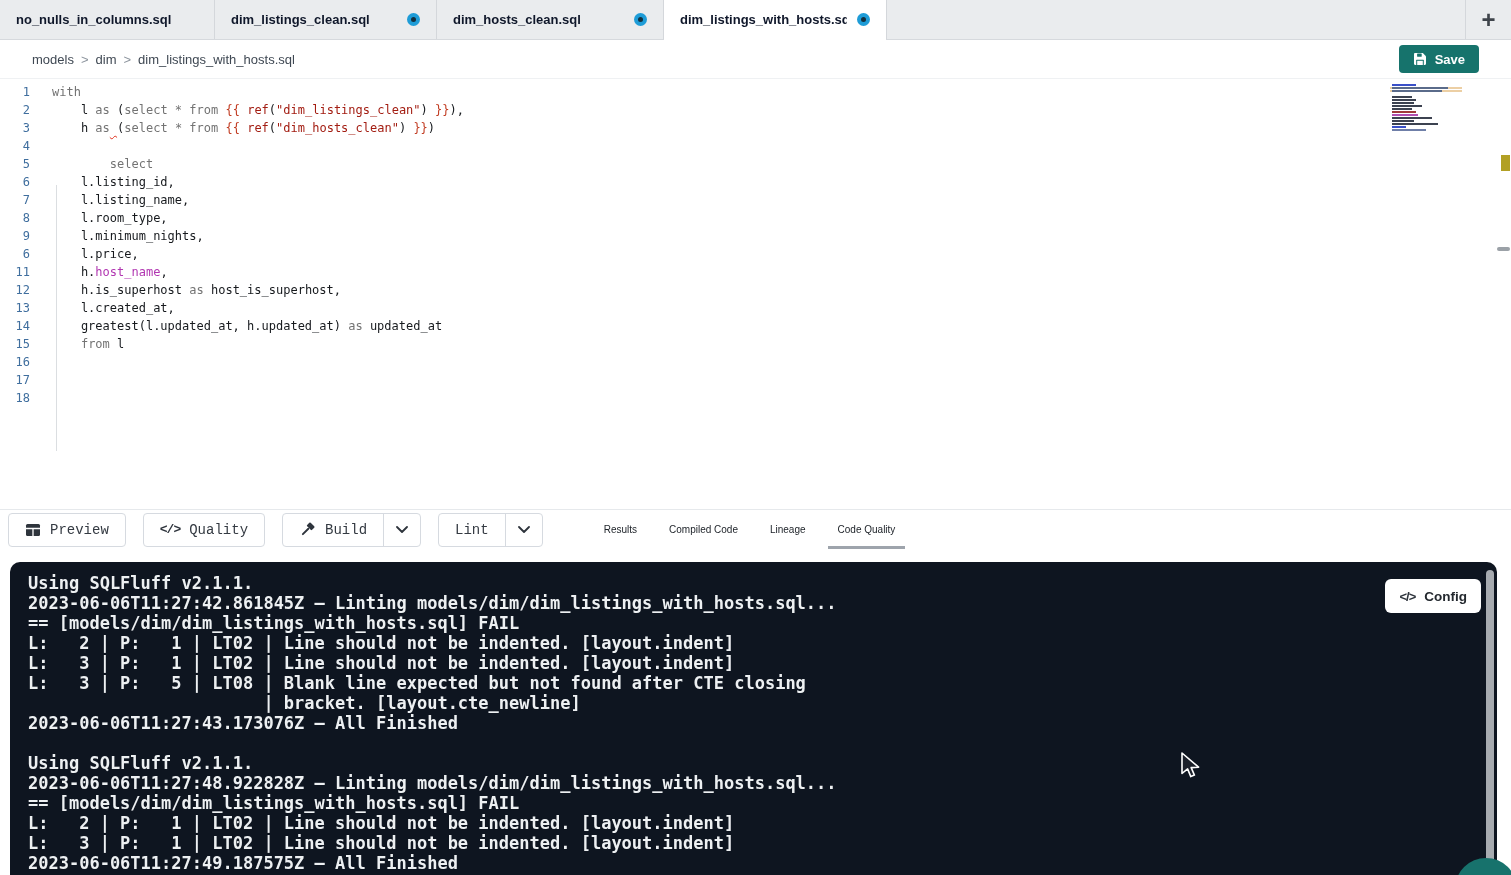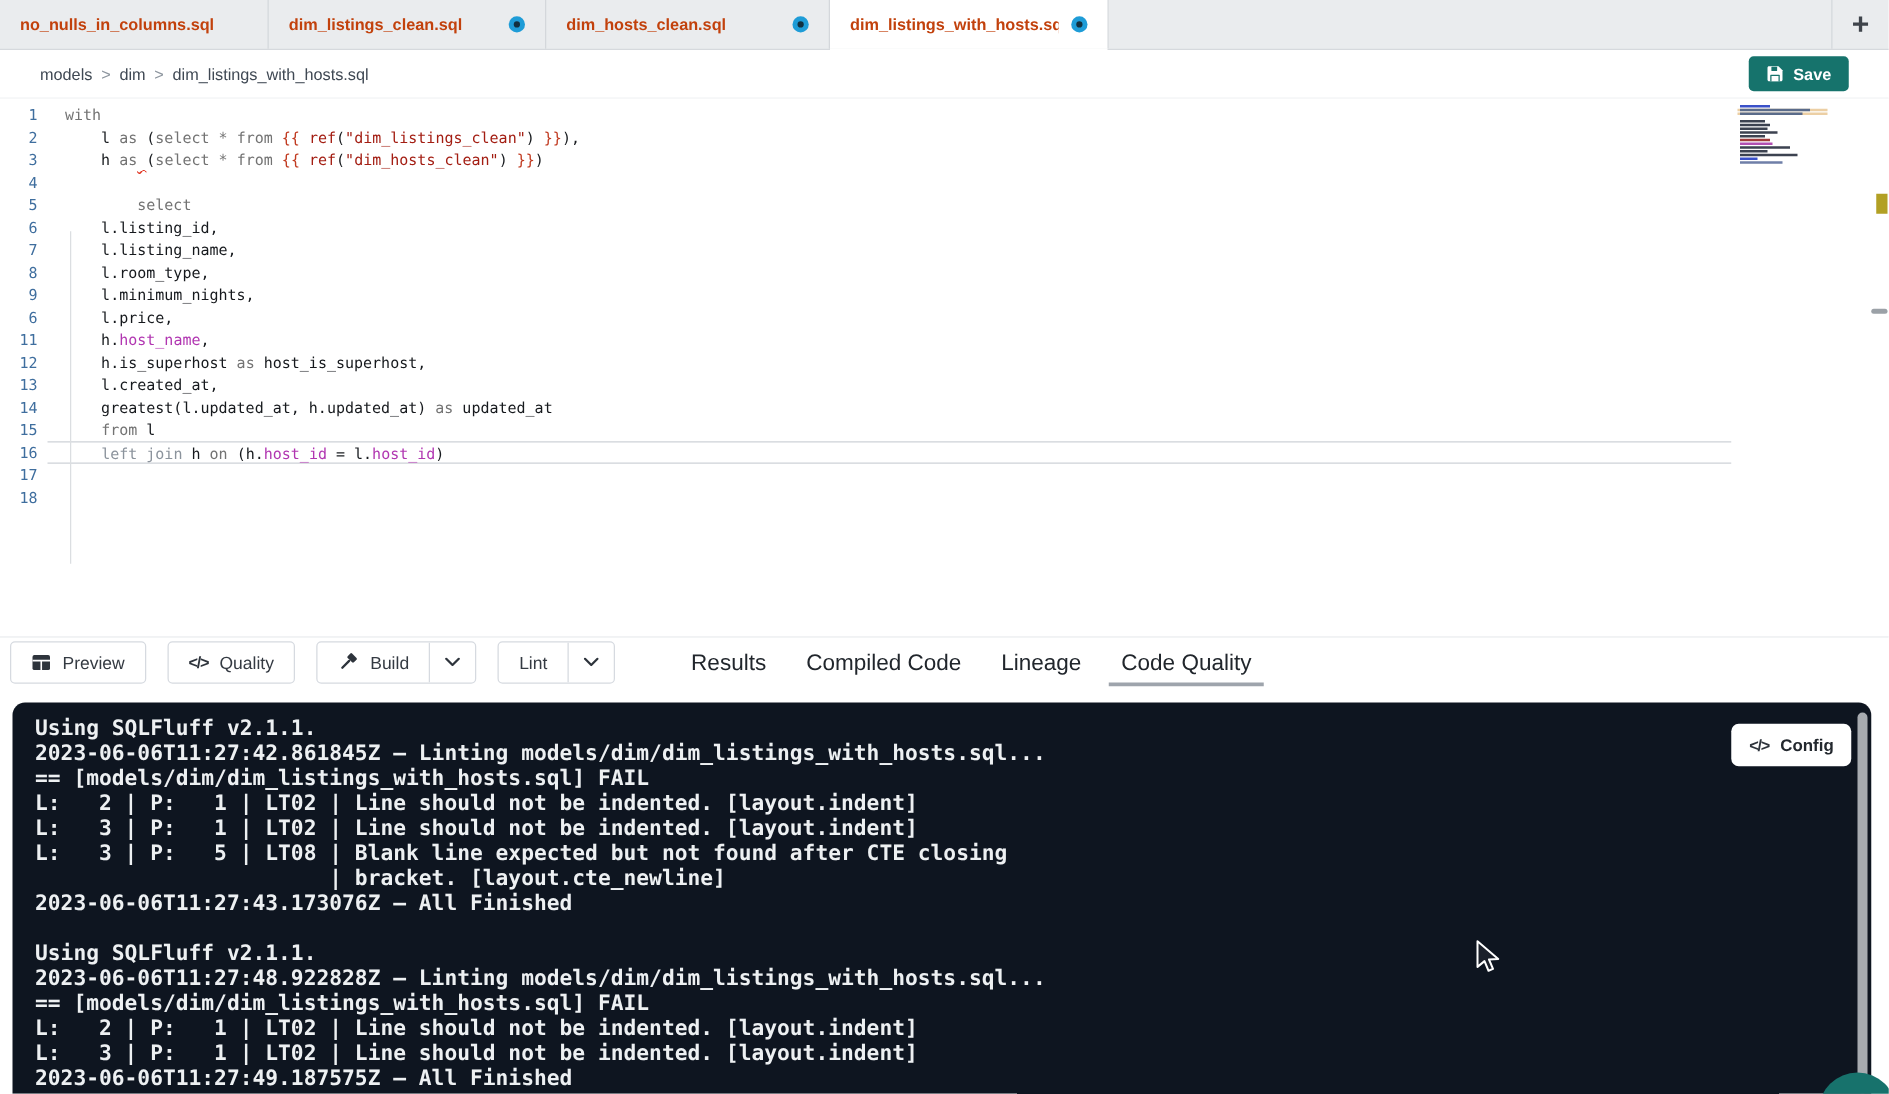--- a/index.html
+++ b/index.html
@@ -1,21 +1,21 @@
 <!DOCTYPE html>
 <html><head>
 <meta charset="utf-8">
 <style>
   * { margin:0; padding:0; box-sizing:border-box; }
   html,body { width:1511px; height:875px; overflow:hidden; }
   body { font-family:"Liberation Sans",sans-serif; background:#fff; position:relative; color:#21262c; }
 
   
   .tabbar { height:40px; background:#eaecee; border-bottom:1px solid #d6d9dd; display:flex; align-items:stretch; }
-  .tab { display:flex; align-items:center; justify-content:space-between; padding:0 16px; border-right:1px solid #d4d7db; font-size:13px; font-weight:700; color:#c2410c; cursor:pointer; position:relative; }
+  .tab { display:flex; align-items:center; justify-content:space-between; padding:0 16px; border-right:1px solid #d4d7db; font-size:13px; font-weight:700; color:#0f172a; cursor:pointer; position:relative; }
   .tab:nth-child(1){ width:215px; }
   .tab:nth-child(2){ width:222px; }
   .tab:nth-child(3){ width:227px; }
   .tab:nth-child(4){ width:223px; }
   .tab.active { background:#fff; }
   .tab.active::after { content:''; position:absolute; left:0; right:0; bottom:-1px; height:1px; background:#fff; }
   .tab-label { white-space:nowrap; overflow:hidden; }
   .dot { width:13px; height:13px; border-radius:50%; background:#1e9cd7; display:flex; align-items:center; justify-content:center; flex:0 0 auto; margin-left:10px; }
   .dot-core { width:5px; height:5px; border-radius:50%; background:#12303f; }
   .newtab { margin-left:auto; width:46px; border-left:1px solid #d4d7db; display:flex; align-items:center; justify-content:center; font-size:24px; font-weight:600; color:#3f444b; cursor:pointer; }
@@ -46,27 +46,27 @@
   .minimap { position:absolute; left:1390px; top:84px; width:72px; cursor:pointer; }
   .mm-row { height:2px; margin-bottom:1px; position:relative; }
   .mm-row.hl { background:#eccfa4; }
   .mm-bar { position:absolute; left:2px; top:0; height:2px; }
   .mark-yellow { position:absolute; left:1501px; top:155px; width:9px; height:16px; background:#b2a024; }
   .mark-dash { position:absolute; left:1497px; top:247px; width:13px; height:4px; background:#9ba1a7; border-radius:2px; }
 
   
   .toolbar { height:40px; border-top:1px solid #e6e9ec; display:flex; align-items:center; padding-left:8px; background:#fff; }
   .btn-group { display:flex; align-items:stretch; height:34px; border:1px solid #d6dae0; border-radius:4px; background:#fff; margin-right:17px; overflow:hidden; }
-  .btn { border:none; background:none; font-family:Liberation Sans, sans-serif; font-size:14px; color:#343a42; display:flex; align-items:center; gap:9px; padding:0 16px; cursor:pointer; }
+  .btn { border:none; background:none; font-family:Liberation Mono, monospace; font-size:14px; color:#343a42; display:flex; align-items:center; gap:9px; padding:0 16px; cursor:pointer; }
   .btn.dd { border-left:1px solid #d6dae0; padding:0 12px; }
   .btn-icon { display:flex; align-items:center; }
   .codeglyph { font-weight:700; font-size:13px; color:#2e343c; letter-spacing:-1px; }
 
   .panel-tabs { display:flex; gap:32px; margin-left:44px; height:40px; }
-  .ptab { display:flex; align-items:center; font-size:18px; color:#21262c; cursor:pointer; position:relative; line-height:34px; }
+  .ptab { display:flex; align-items:center; font-size:10px; color:#21262c; cursor:pointer; position:relative; line-height:34px; }
   .ptab.active { line-height:26px; }
   .ptab.active::after { content:''; position:absolute; left:-10px; right:-10px; bottom:1px; height:3px; background:#9ea4ac; }
 
   
   .terminal { position:absolute; left:10px; top:562px; width:1487px; height:313px; background:#0e1520; border-radius:10px 10px 0 0; overflow:hidden; }
   .term-pre { position:absolute; left:18px; top:11px; font-family:"DejaVu Sans Mono",monospace; font-size:17px; line-height:20px; font-weight:700; color:#edf0f2; white-space:pre; }
   .config-btn { position:absolute; right:16px; top:17px; height:34px; padding:0 14px; background:#fff; border:none; border-radius:6px; font-family:inherit; font-size:13.5px; font-weight:600; color:#23282e; display:flex; align-items:center; gap:9px; cursor:pointer; }
   .term-scroll { position:absolute; right:3px; top:8px; bottom:0; width:8px; border-radius:4px; background:#a7abb0; cursor:pointer; }
 
   .chat-bubble { position:absolute; left:1455px; top:858px; width:62px; height:62px; border-radius:50%; background:#17726c; z-index:5; cursor:pointer; }
@@ -153,21 +153,20 @@
       <div class="cline"><span class="tk-d">    l.listing_id,</span></div>
       <div class="cline"><span class="tk-d">    l.listing_name,</span></div>
       <div class="cline"><span class="tk-d">    l.room_type,</span></div>
       <div class="cline"><span class="tk-d">    l.minimum_nights,</span></div>
       <div class="cline"><span class="tk-d">    l.price,</span></div>
       <div class="cline"><span class="tk-d">    h.</span><span class="tk-p">host_name</span><span class="tk-d">,</span></div>
       <div class="cline"><span class="tk-d">    h.is_superhost </span><span class="tk-k">as</span><span class="tk-d"> host_is_superhost,</span></div>
       <div class="cline"><span class="tk-d">    l.created_at,</span></div>
       <div class="cline"><span class="tk-d">    greatest(l.updated_at, h.updated_at) </span><span class="tk-k">as</span><span class="tk-d"> updated_at</span></div>
       <div class="cline"><span class="tk-d">    </span><span class="tk-k">from</span><span class="tk-d"> l</span></div>
-      <div class="cline active"><span class="tk-d">    </span><span class="tk-g">left join</span><span class="tk-d"> h </span><span class="tk-k">on</span><span class="tk-d"> (h.</span><span class="tk-p">host_id</span><span class="tk-d"> = l.</span><span class="tk-p">host_id</span><span class="tk-d">)</span></div>
       <div class="cline"></div>
     </div>
   <div class="indent-guide"></div>
 </div>
 <div class="minimap" id="minimap">
     <div class="mm-row">
       <div class="mm-bar" style="width: 24px; background: rgb(58, 80, 200);"></div>
     </div>
     <div class="mm-row hl">
       <div class="mm-bar" style="width: 56px; background: rgb(90, 107, 138);"></div>

